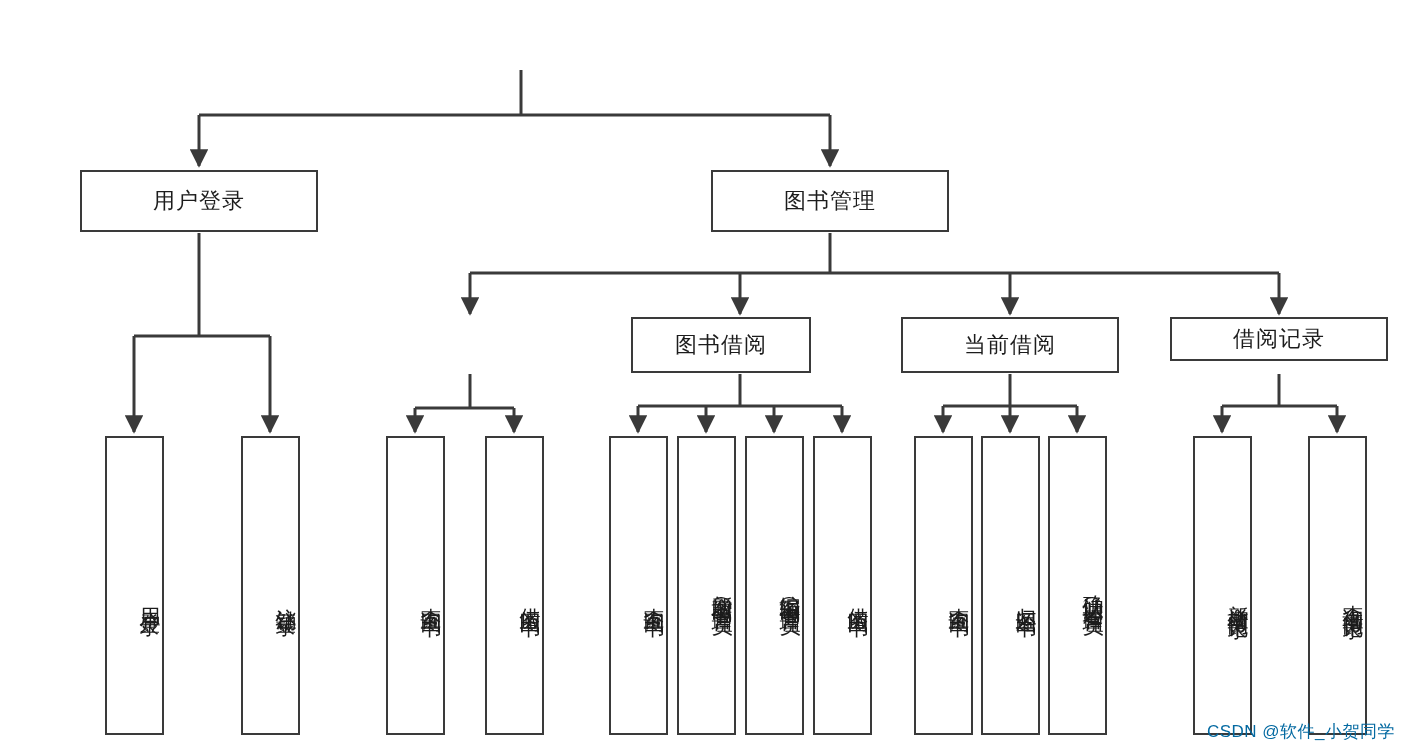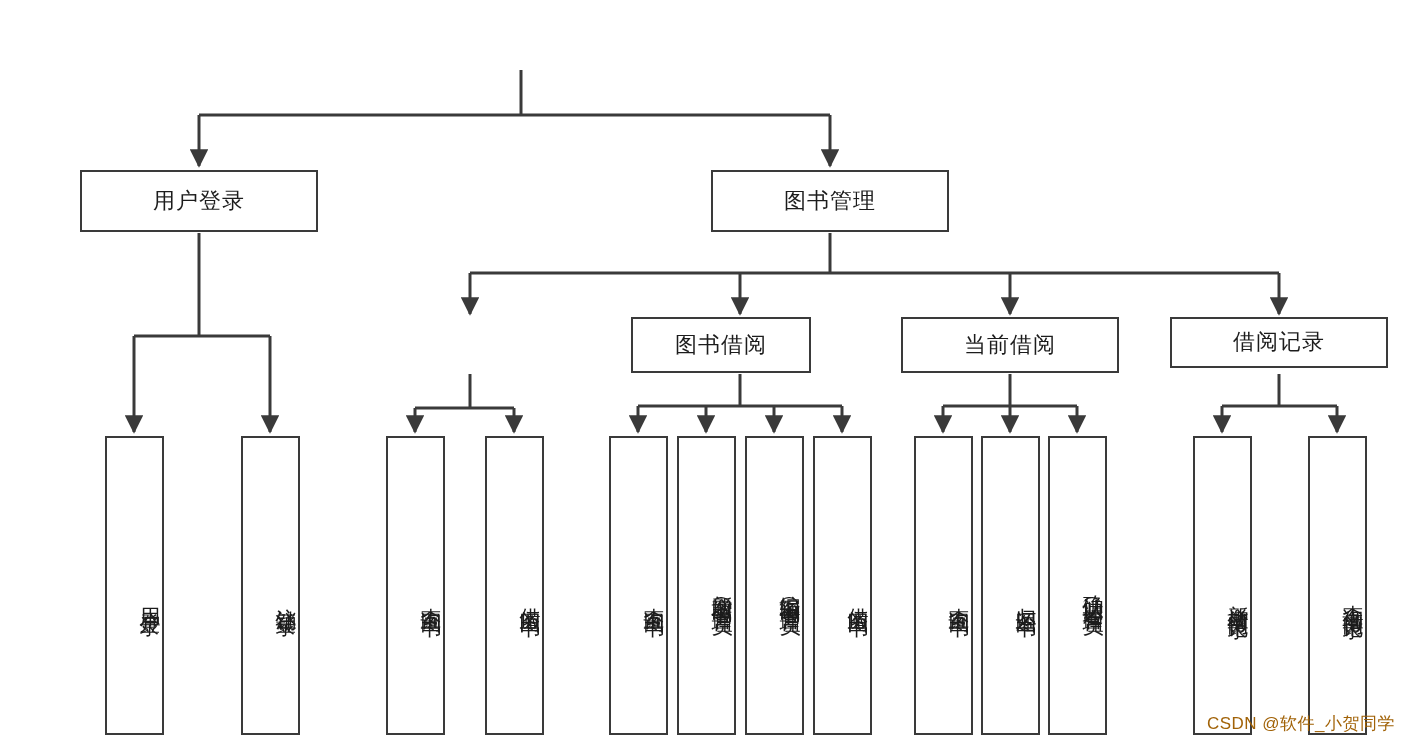--- a/index.html
+++ b/index.html
@@ -35,23 +35,23 @@
     letter-spacing:3px;
     align-items:flex-start;
     justify-content:center;
     padding-top:22px;
   }
   .node.v.tall{padding-top:12px;}
   #title-node{font-size:23px;}
 
   #watermark{
     position:absolute;
-    right:10px;bottom:12px;
+    right:10px;bottom:4px;
     font-size:17px;
-    color:#a16207;
+    color:#0369a1;
     letter-spacing:.5px;
     white-space:nowrap;
   }
 </style>
 </head>
 <body>
 
 <div id="canvas">
 
   <svg id="wires" viewBox="0 0 1405 747" xmlns="http://www.w3.org/2000/svg">
@@ -110,21 +110,21 @@
 
   <div class="node h" style="left:80px;top:170px;width:238px;height:62px;">用户登录</div>
 
   <div class="node h" style="left:711px;top:170px;width:238px;height:62px;">图书管理</div>
 
 
   <div class="node h" style="left:631px;top:317px;width:180px;height:56px;">图书借阅</div>
 
   <div class="node h" style="left:901px;top:317px;width:218px;height:56px;">当前借阅</div>
 
-  <div class="node h" style="left:1170px;top:317px;width:218px;height:51px;">借阅记录</div>
+  <div class="node h" style="left:1170px;top:317px;width:218px;height:44px;">借阅记录</div>
 
   <div class="node v" style="left:105px;top:436px;width:59px;height:299px;">用户登录</div>
 
   <div class="node v" style="left:241px;top:436px;width:59px;height:299px;">注销登录</div>
 
   <div class="node v" style="left:386px;top:436px;width:59px;height:299px;">查询图书</div>
 
   <div class="node v" style="left:485px;top:436px;width:59px;height:299px;">借阅图书</div>
 
   <div class="node v" style="left:609px;top:436px;width:59px;height:299px;">查询图书</div>

